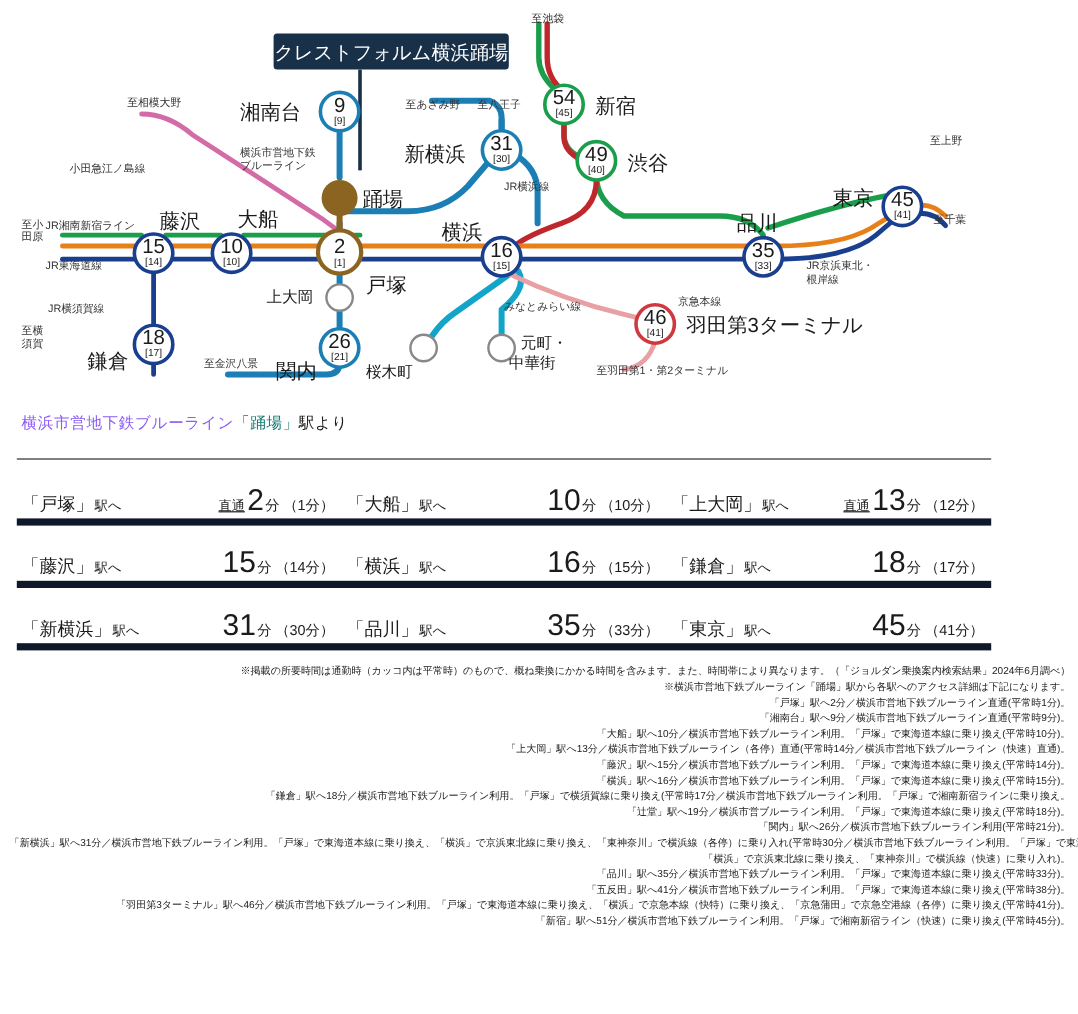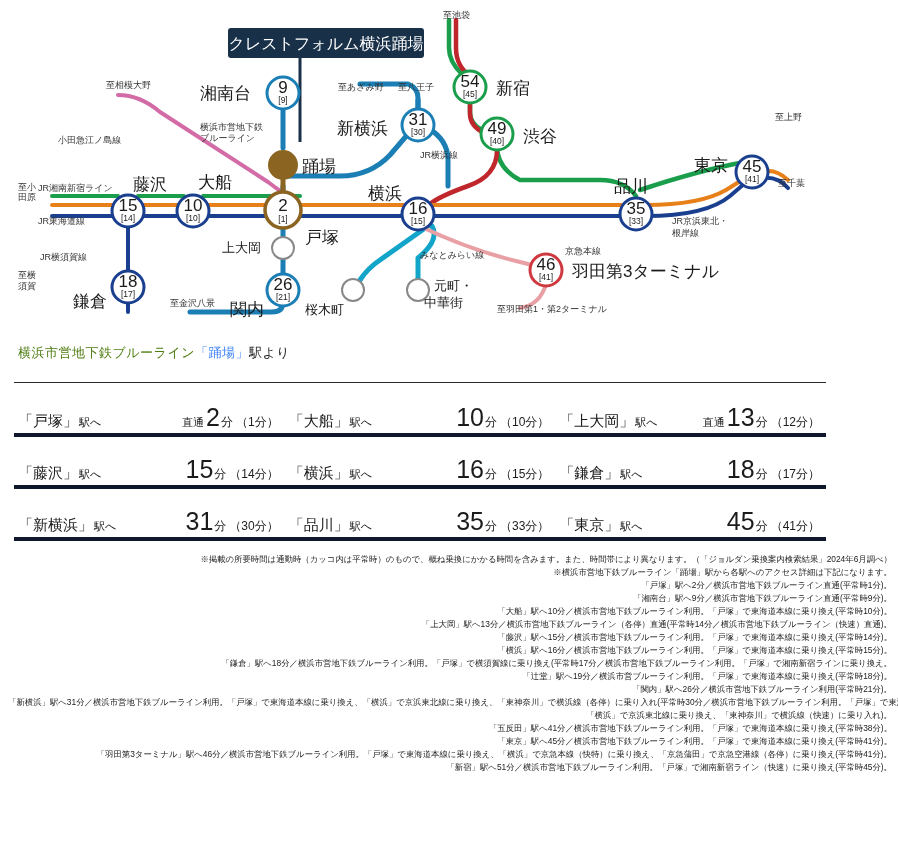--- a/index.html
+++ b/index.html
@@ -17,44 +17,44 @@
     left: 0; top: 0;
     width: 898px; height: 340px;
   }
   .cap-line {
     position: absolute;
     left: 18px; top: 344px;
     font-size: 13px;
     letter-spacing: 0.5px;
     color: #1b1b1b;
   }
-  .cap-line .hl { color: #3b82f6; }
-  .cap-line .blue { color: #4d7c0f; }
+  .cap-line .hl { color: #0f766e; }
+  .cap-line .blue { color: #8b5cf6; }
 
   
   #times {
     position: absolute;
     left: 14px; top: 382px;
     width: 812px;
     border-collapse: collapse;
   }
   #times td {
     width: 33.33%;
     height: 52px;
-    border-bottom: 4px solid #0f172a;
+    border-bottom: 6px solid #0f172a;
     padding: 0 6px 2px 4px;
     vertical-align: bottom;
     white-space: nowrap;
   }
   #times tr:first-child td { border-top: 1px solid #2b2b2b; }
   .t-row { display:flex; align-items:baseline; justify-content:flex-start; }
   .t-station { font-size: 15px; }
   .t-to { font-size: 11px; margin-left: 1px; margin-top: 14px; }
   .t-spacer { flex: 1 1 auto; }
-  .t-direct { font-size: 11px; margin-right: 2px; }
+  .t-direct { font-size: 11px; margin-right: 2px; text-decoration: underline; }
   .t-min { font-size: 25px; font-weight: 400; line-height: 1; }
   .t-unit { font-size: 12px; margin-left: 1px; }
   .t-paren { font-size: 12px; margin-left: 3px; }
 
   
   #notes {
     position: absolute;
     left: 8px; top: 553px;
     width: 884px;
     font-size: 8.4px;
@@ -396,17 +396,17 @@
   <div>「湘南台」駅へ9分／横浜市営地下鉄ブルーライン直通(平常時9分)。</div>
   <div>「大船」駅へ10分／横浜市営地下鉄ブルーライン利用。「戸塚」で東海道本線に乗り換え(平常時10分)。</div>
   <div>「上大岡」駅へ13分／横浜市営地下鉄ブルーライン（各停）直通(平常時14分／横浜市営地下鉄ブルーライン（快速）直通)。</div>
   <div>「藤沢」駅へ15分／横浜市営地下鉄ブルーライン利用。「戸塚」で東海道本線に乗り換え(平常時14分)。</div>
   <div>「横浜」駅へ16分／横浜市営地下鉄ブルーライン利用。「戸塚」で東海道本線に乗り換え(平常時15分)。</div>
   <div>「鎌倉」駅へ18分／横浜市営地下鉄ブルーライン利用。「戸塚」で横須賀線に乗り換え(平常時17分／横浜市営地下鉄ブルーライン利用。「戸塚」で湘南新宿ラインに乗り換え。</div>
   <div>「辻堂」駅へ19分／横浜市営ブルーライン利用。「戸塚」で東海道本線に乗り換え(平常時18分)。</div>
   <div>「関内」駅へ26分／横浜市営地下鉄ブルーライン利用(平常時21分)。</div>
   <div>「新横浜」駅へ31分／横浜市営地下鉄ブルーライン利用。「戸塚」で東海道本線に乗り換え、「横浜」で京浜東北線に乗り換え、「東神奈川」で横浜線（各停）に乗り入れ(平常時30分／横浜市営地下鉄ブルーライン利用。「戸塚」で東海道本線に乗り換え、</div>
   <div>「横浜」で京浜東北線に乗り換え、「東神奈川」で横浜線（快速）に乗り入れ)。</div>
+  <div>「品川」駅へ35分／横浜市営地下鉄ブルーライン利用。「戸塚」で東海道本線に乗り換え(平常時33分)。</div>
   <div>「五反田」駅へ41分／横浜市営地下鉄ブルーライン利用。「戸塚」で東海道本線に乗り換え(平常時38分)。</div>
-  <div>「東京」駅へ45分／横浜市営地下鉄ブルーライン利用。「戸塚」で東海道本線に乗り換え(平常時41分)。</div>
   <div>「羽田第3ターミナル」駅へ46分／横浜市営地下鉄ブルーライン利用。「戸塚」で東海道本線に乗り換え、「横浜」で京急本線（快特）に乗り換え、「京急蒲田」で京急空港線（各停）に乗り換え(平常時41分)。</div>
   <div>「新宿」駅へ51分／横浜市営地下鉄ブルーライン利用。「戸塚」で湘南新宿ライン（快速）に乗り換え(平常時45分)。</div>
 </div>
 
 </body></html>

